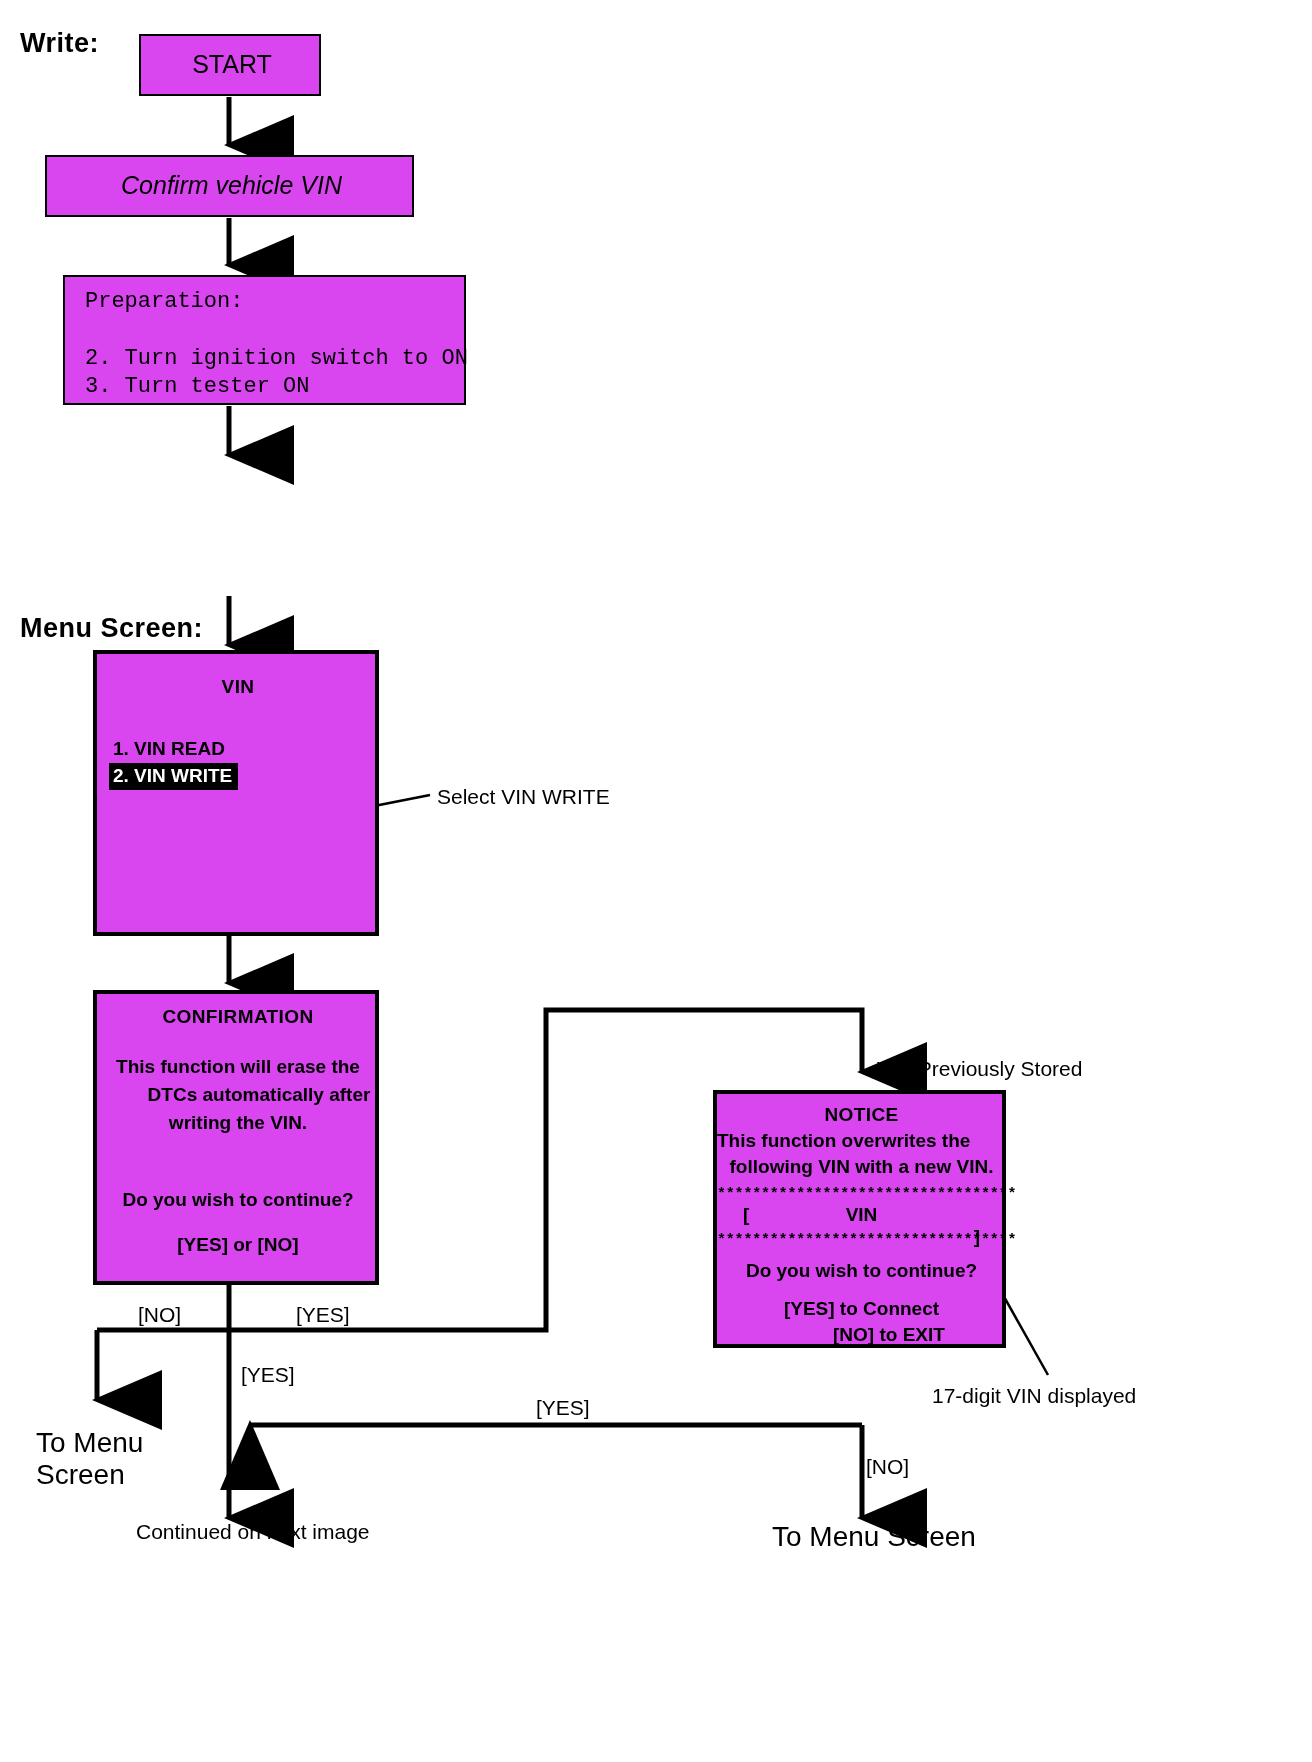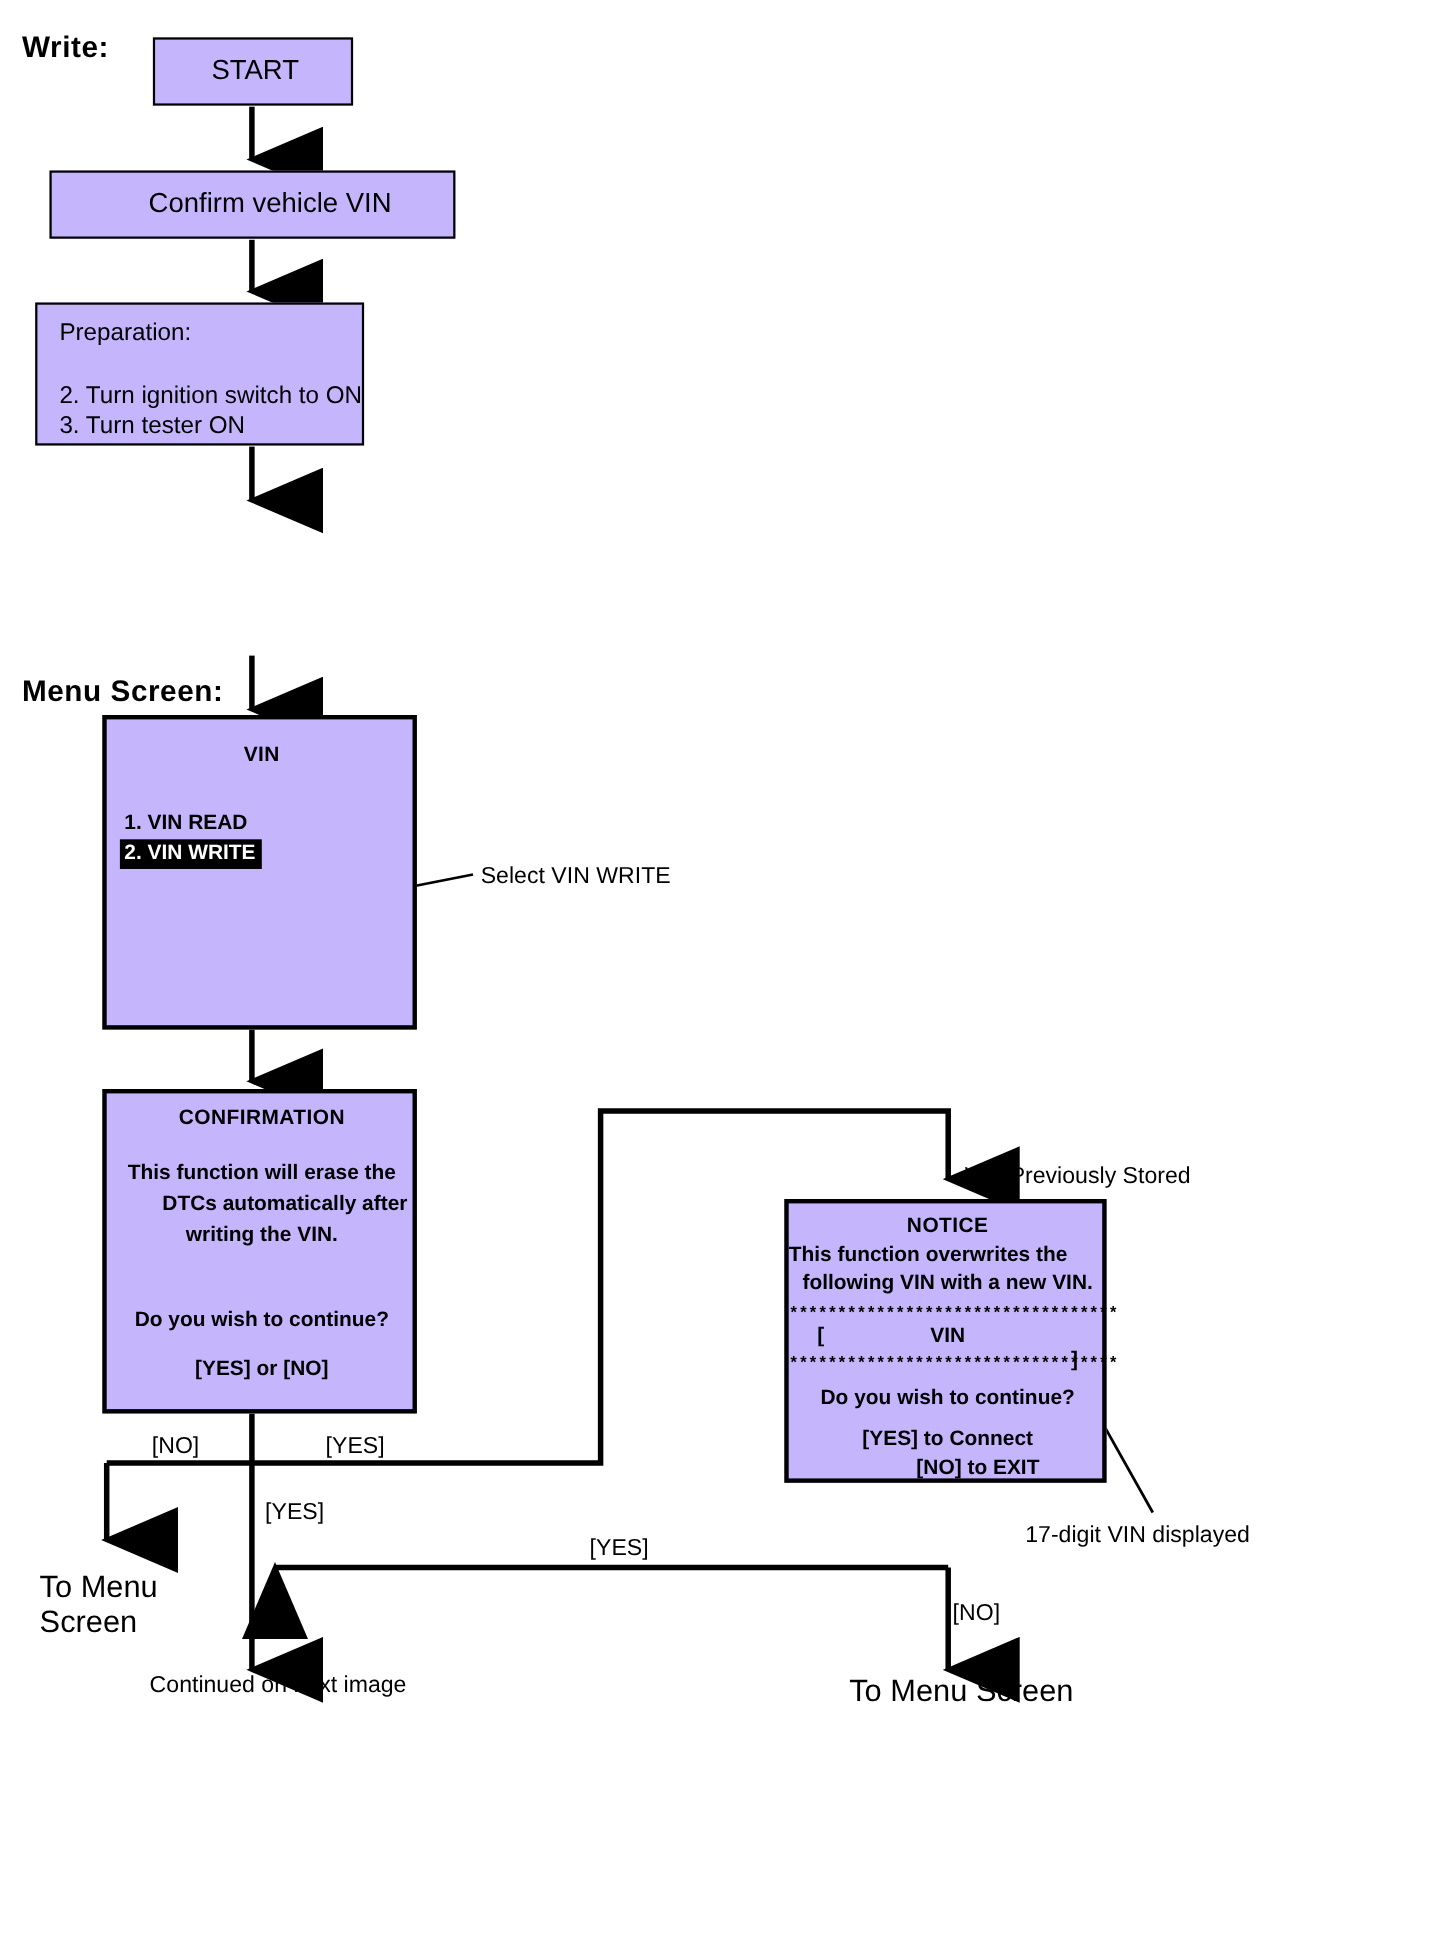--- a/index.html
+++ b/index.html
@@ -22,21 +22,21 @@
     position: absolute;
     left: 0;
     top: 0;
     width: 1312px;
     height: 1762px;
     pointer-events: none;
   }
   .node {
     position: absolute;
     box-sizing: border-box;
-    background: #c4b5fd;
+    background: #d946ef;
     border: 2px solid #000000;
   }
   .node.thick {
     border-width: 4px;
   }
   .lbl {
     position: absolute;
     white-space: pre;
   }
   .center {
@@ -137,24 +137,24 @@
     <line x1="962" y1="1222" x2="1048" y2="1375" stroke="#000" stroke-width="2.5"></line>
   </svg>
 
   <div class="lbl h-bold" style="left:20px; top:28px;">Write:</div>
 
   <div class="node" style="left:139px; top:34px; width:182px; height:62px;">
     <div class="lbl box-title center" style="left:0; top:14px; width:182px;">START</div>
   </div>
 
   <div class="node" style="left:45px; top:155px; width:369px; height:62px;">
-    <div class="lbl box-title center" style="left:14px; top:14px; width:369px;">Confirm vehicle VIN</div>
-  </div>
-
-  <div class="node" style="left:32px; top:275px; width:299px; height:130px;">
+    <div class="lbl box-title center" style="left:0; top:14px; width:369px;font-style:italic;">Confirm vehicle VIN</div>
+  </div>
+
+  <div class="node" style="left:63px; top:275px; width:403px; height:130px;font-family:Liberation Mono, monospace;">
     <div class="lbl list-item" style="left:20px; top:12px;">Preparation:</div>
     <div class="lbl list-item" style="left:20px; top:69px;">2. Turn ignition switch to ON</div>
     <div class="lbl list-item" style="left:20px; top:97px;">3. Turn tester ON</div>
   </div>
 
 
   <div class="lbl h-bold" style="left:20px; top:613px;">Menu Screen:</div>
 
   <div class="node thick" style="left:93px; top:650px; width:286px; height:286px;">
     <div class="lbl scr-title center" style="left:0; top:22px; width:282px;">VIN</div>

